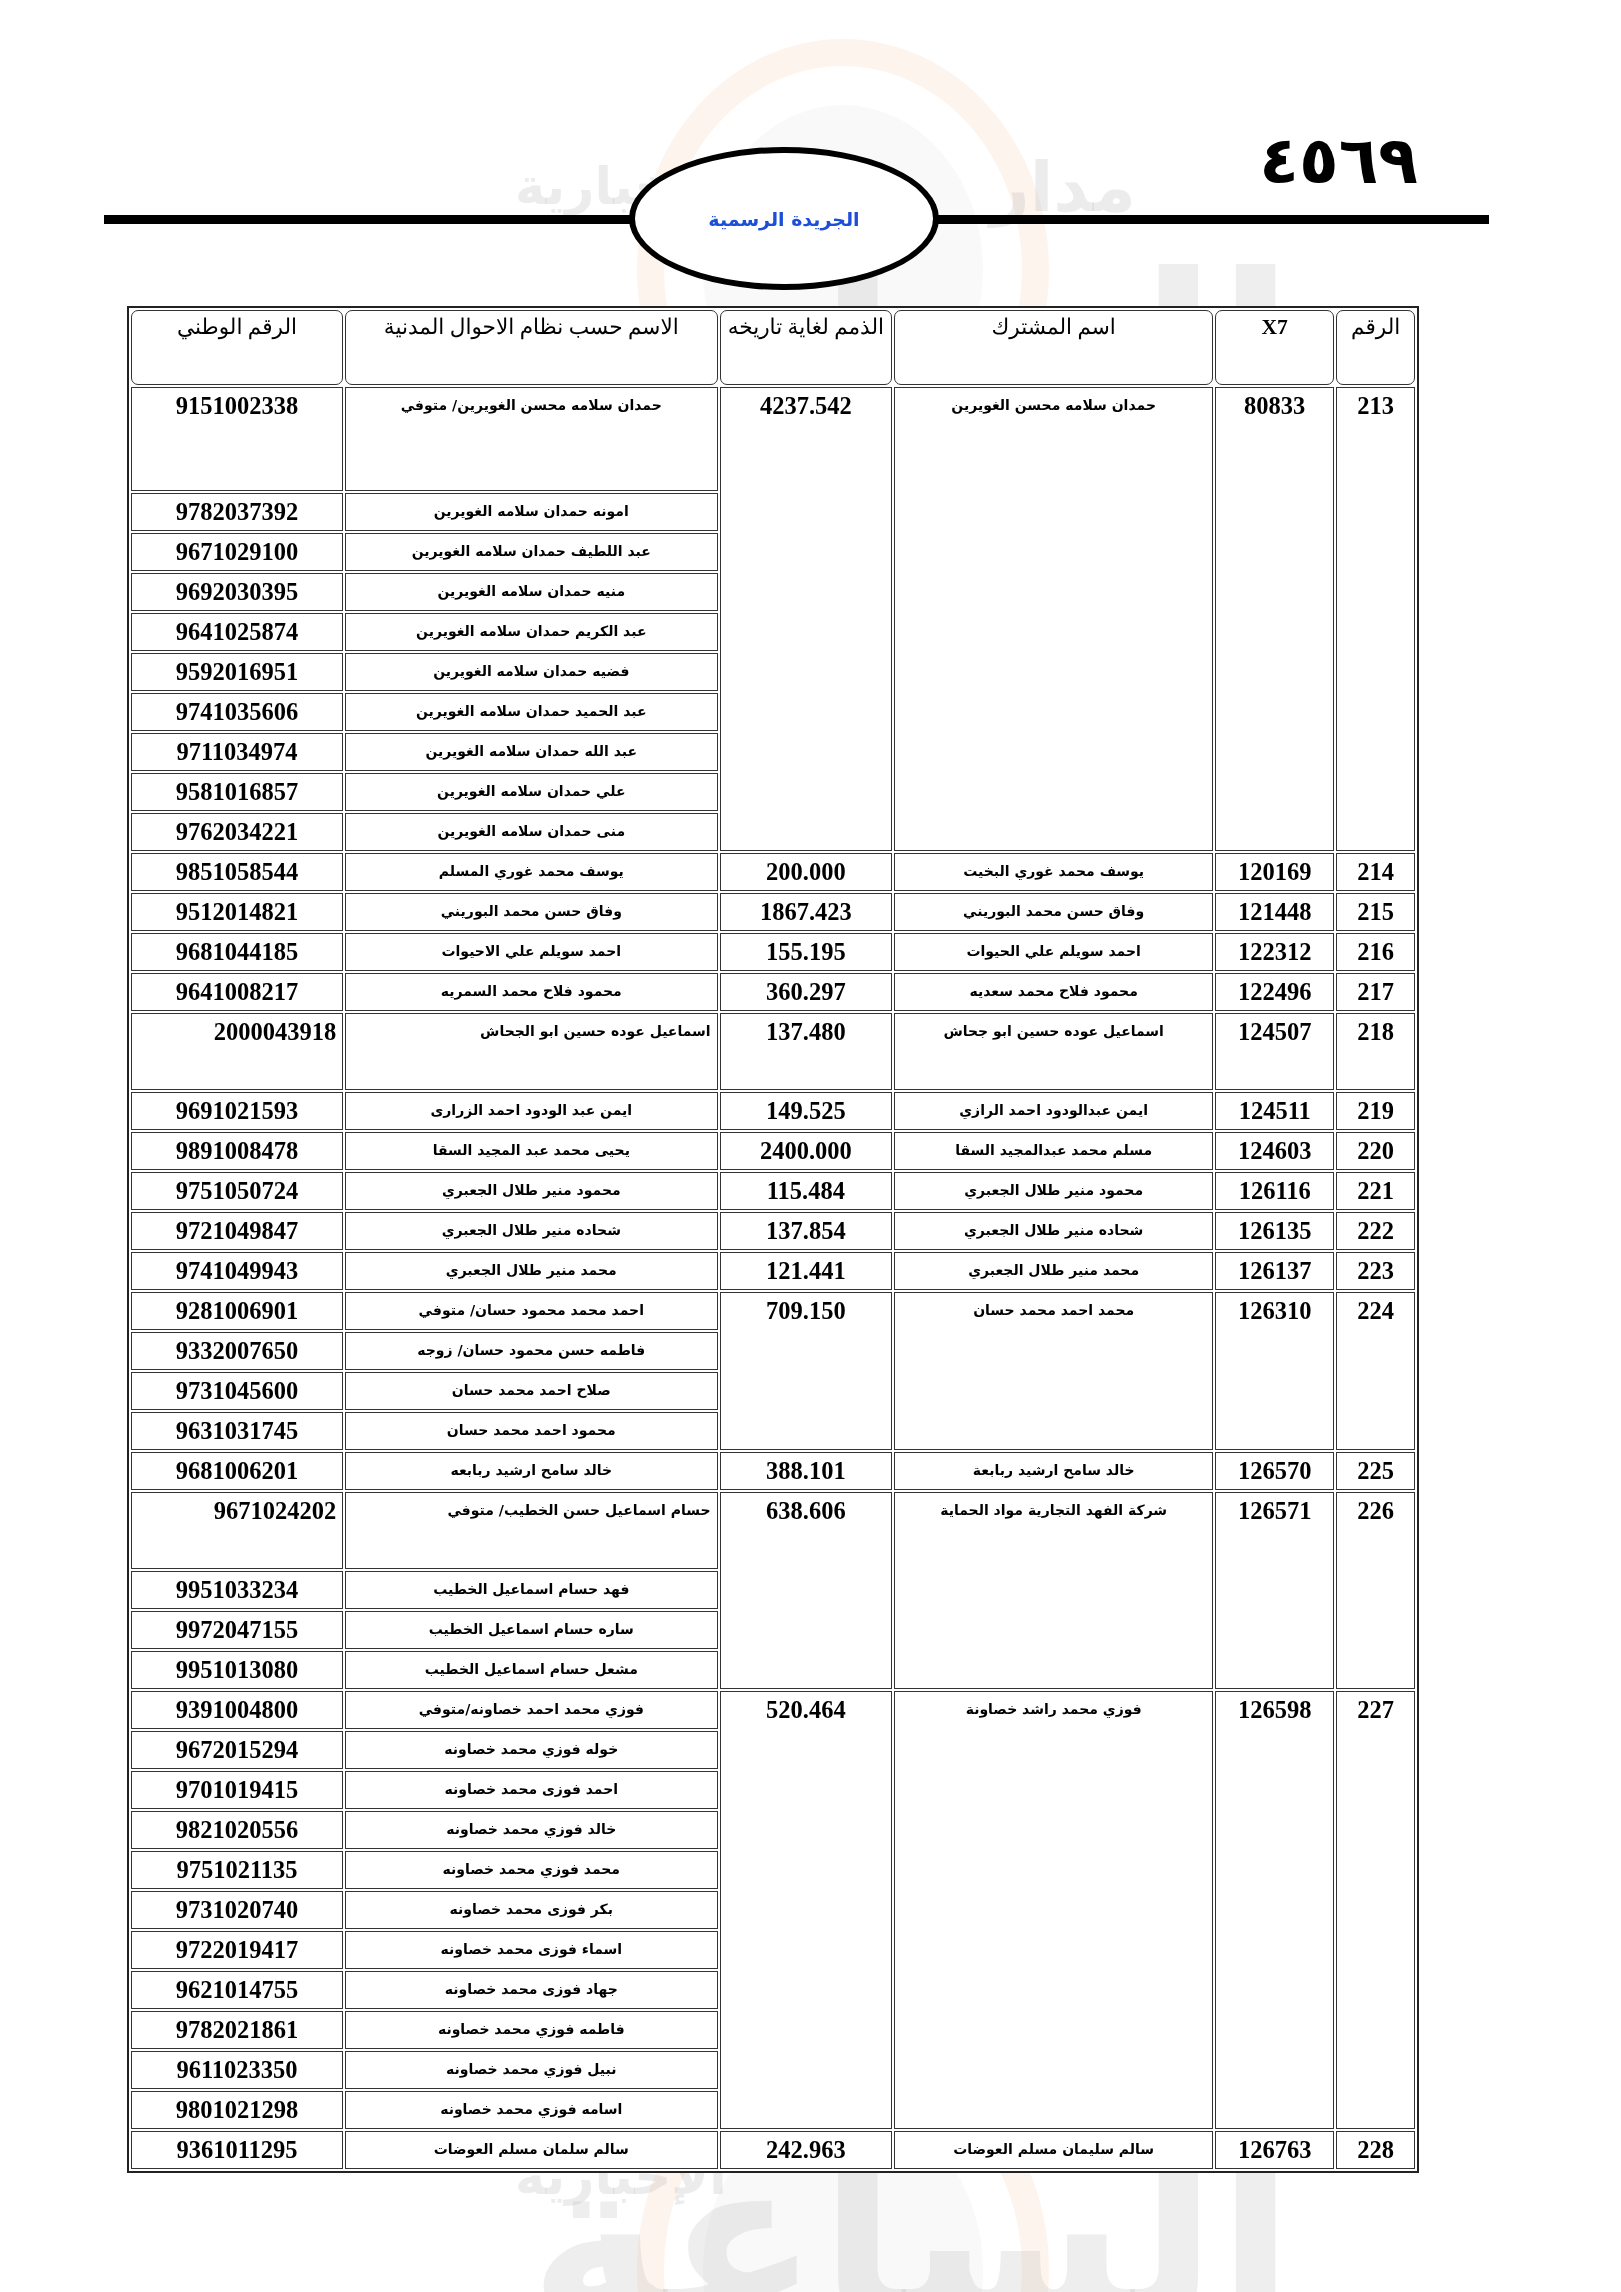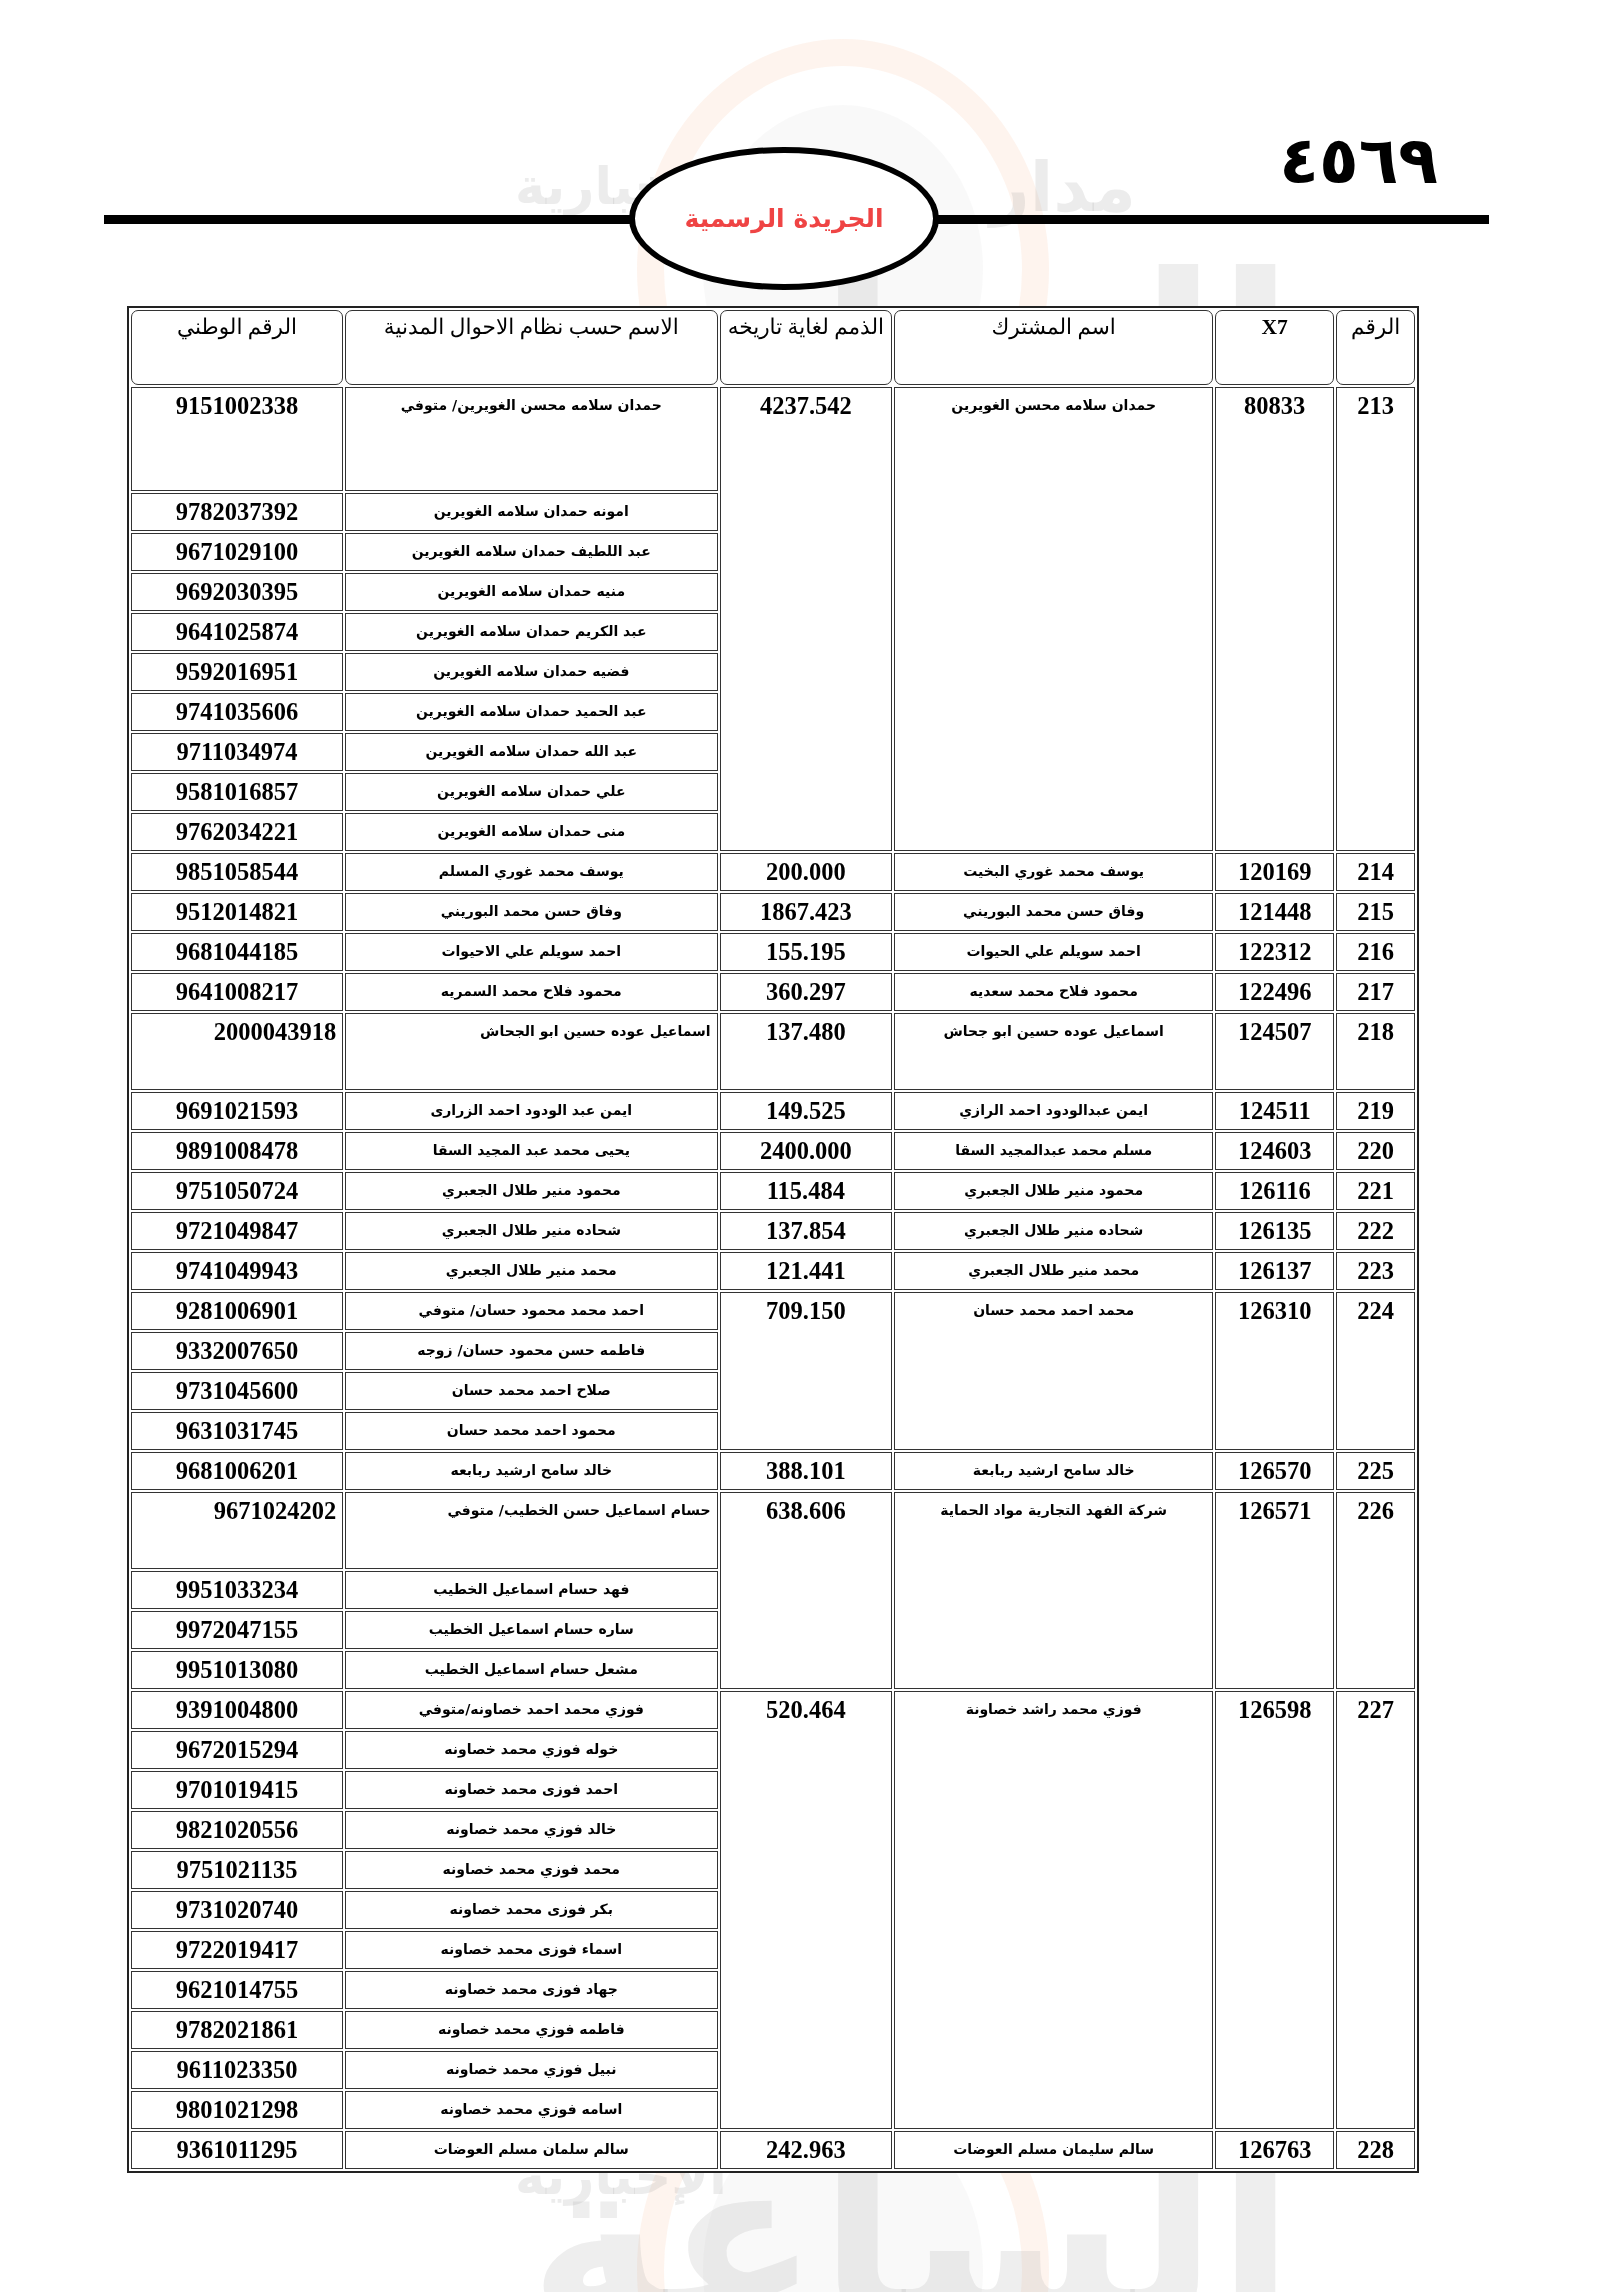--- a/index.html
+++ b/index.html
@@ -6,24 +6,24 @@
   body { width:1621px; height:2293px; position:relative; overflow:hidden; font-family:"DejaVu Sans", sans-serif; }
 
   
   .wm { position:absolute; pointer-events:none; }
   .wm-clock { width:412px; height:461px; border-radius:50%; border:27.4px solid rgba(245,170,120,0.13); box-sizing:border-box; }
   .wm-clock-inner { position:absolute; left:39px; top:39px; right:39px; bottom:39px; border-radius:50%; background:rgba(200,200,200,0.10); }
   .wm-text-small { font-family:"DejaVu Sans", sans-serif; font-weight:bold; font-size:51px; color:rgba(170,170,170,0.22); direction:rtl; }
   .wm-text-big { font-family:"DejaVu Sans", sans-serif; font-weight:bold; font-size:225px; color:rgba(170,170,170,0.20); direction:rtl; line-height:1; }
 
   
-  .page-number { position:absolute; right:183px; top:123px; font-family:"DejaVu Sans", sans-serif; font-weight:bold; font-size:65px; color:#000; direction:rtl; letter-spacing:-2px; }
+  .page-number { position:absolute; right:203px; top:123px; font-family:"DejaVu Sans", sans-serif; font-weight:bold; font-size:65px; color:#000; direction:rtl; letter-spacing:-2px; }
   .rule { position:absolute; left:104px; right:132px; top:215px; height:8.8px; background:#000; }
   .oval { position:absolute; left:629px; top:147px; width:310px; height:143px; border:6.9px solid #000; border-radius:50%; background:#fff; box-sizing:border-box; display:flex; align-items:center; justify-content:center; }
-  .oval span { font-family:"DejaVu Sans", sans-serif; font-weight:bold; font-size:25px; direction:rtl; color:#ef4444; }
+  .oval span { font-family:"DejaVu Sans", sans-serif; font-weight:bold; font-size:19px; direction:rtl; color:#1d4ed8; }
 
   
   .tbl { position:absolute; left:127px; top:306px; width:1292px; }
   table { border-collapse:separate; border-spacing:2px; width:1292px; table-layout:fixed; border:2px solid #222; background:#fff; direction:rtl; }
   td, th { border:1.5px solid #333; padding:2px 5.9px; text-align:center; vertical-align:top; color:#000; }
   th { font-family:"Liberation Serif", serif; font-weight:normal; font-size:21.6px; height:69px; line-height:29px;border-radius:7px; }
   td { font-family:"Liberation Serif", serif; font-weight:bold; font-size:24.5px; height:32px; line-height:31px; }
   td.name { font-family:"DejaVu Sans", sans-serif; font-size:14px; }
   td.tall2 { height:71px;text-align:right; }
   td.tall3 { height:98px; }

